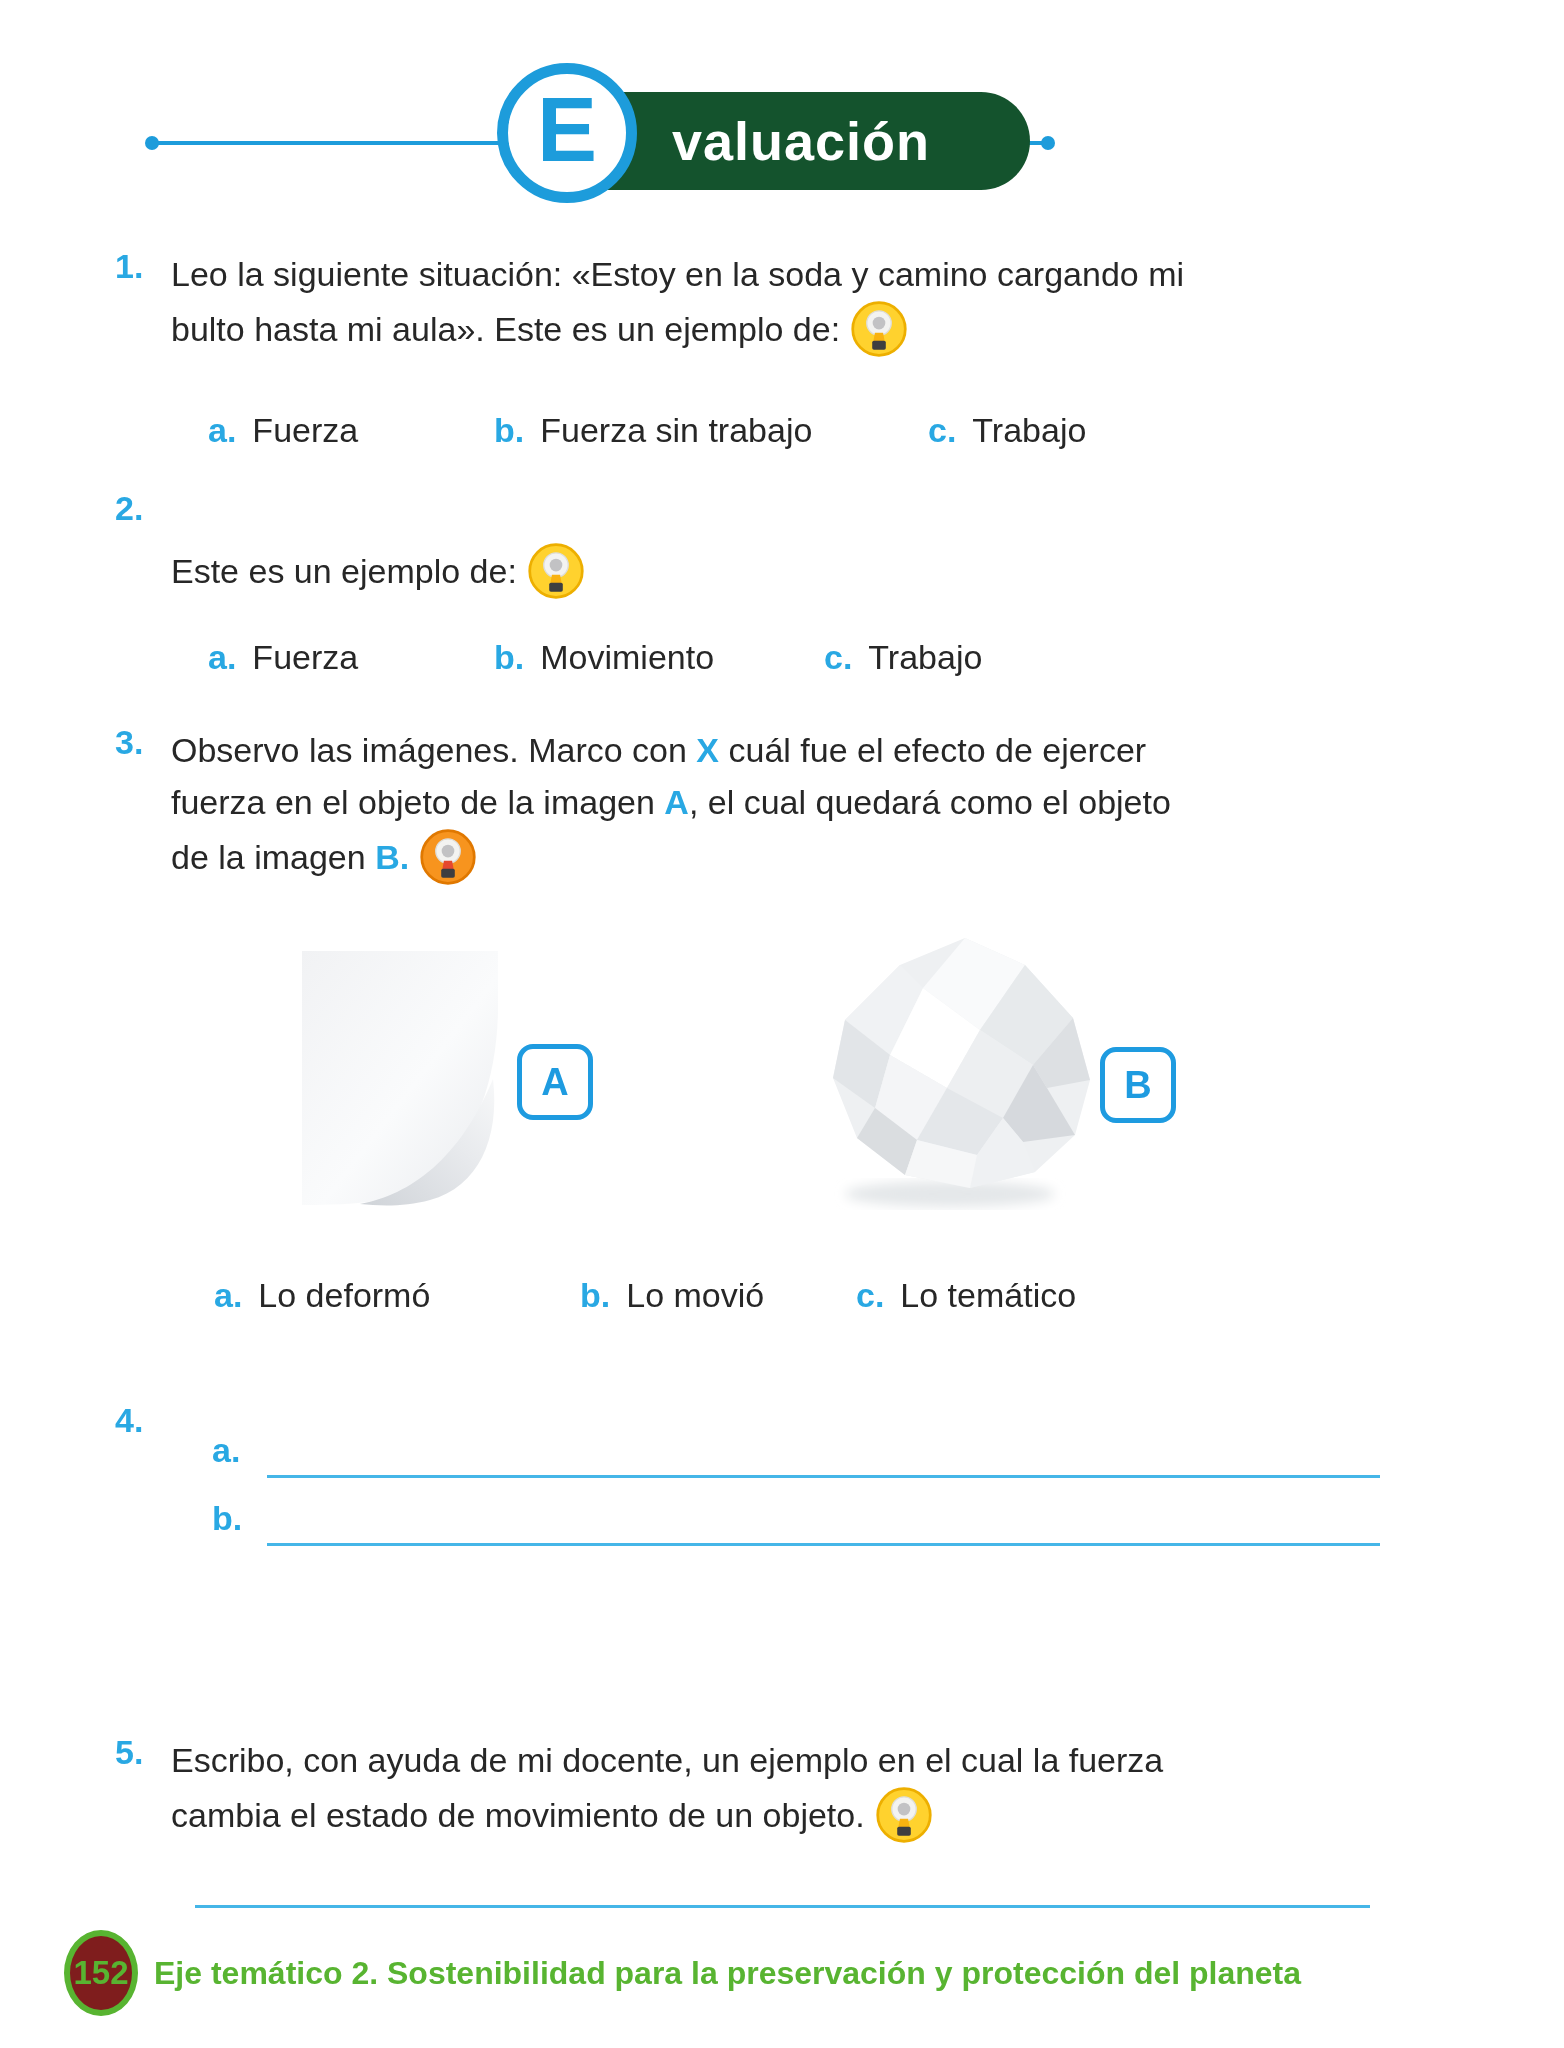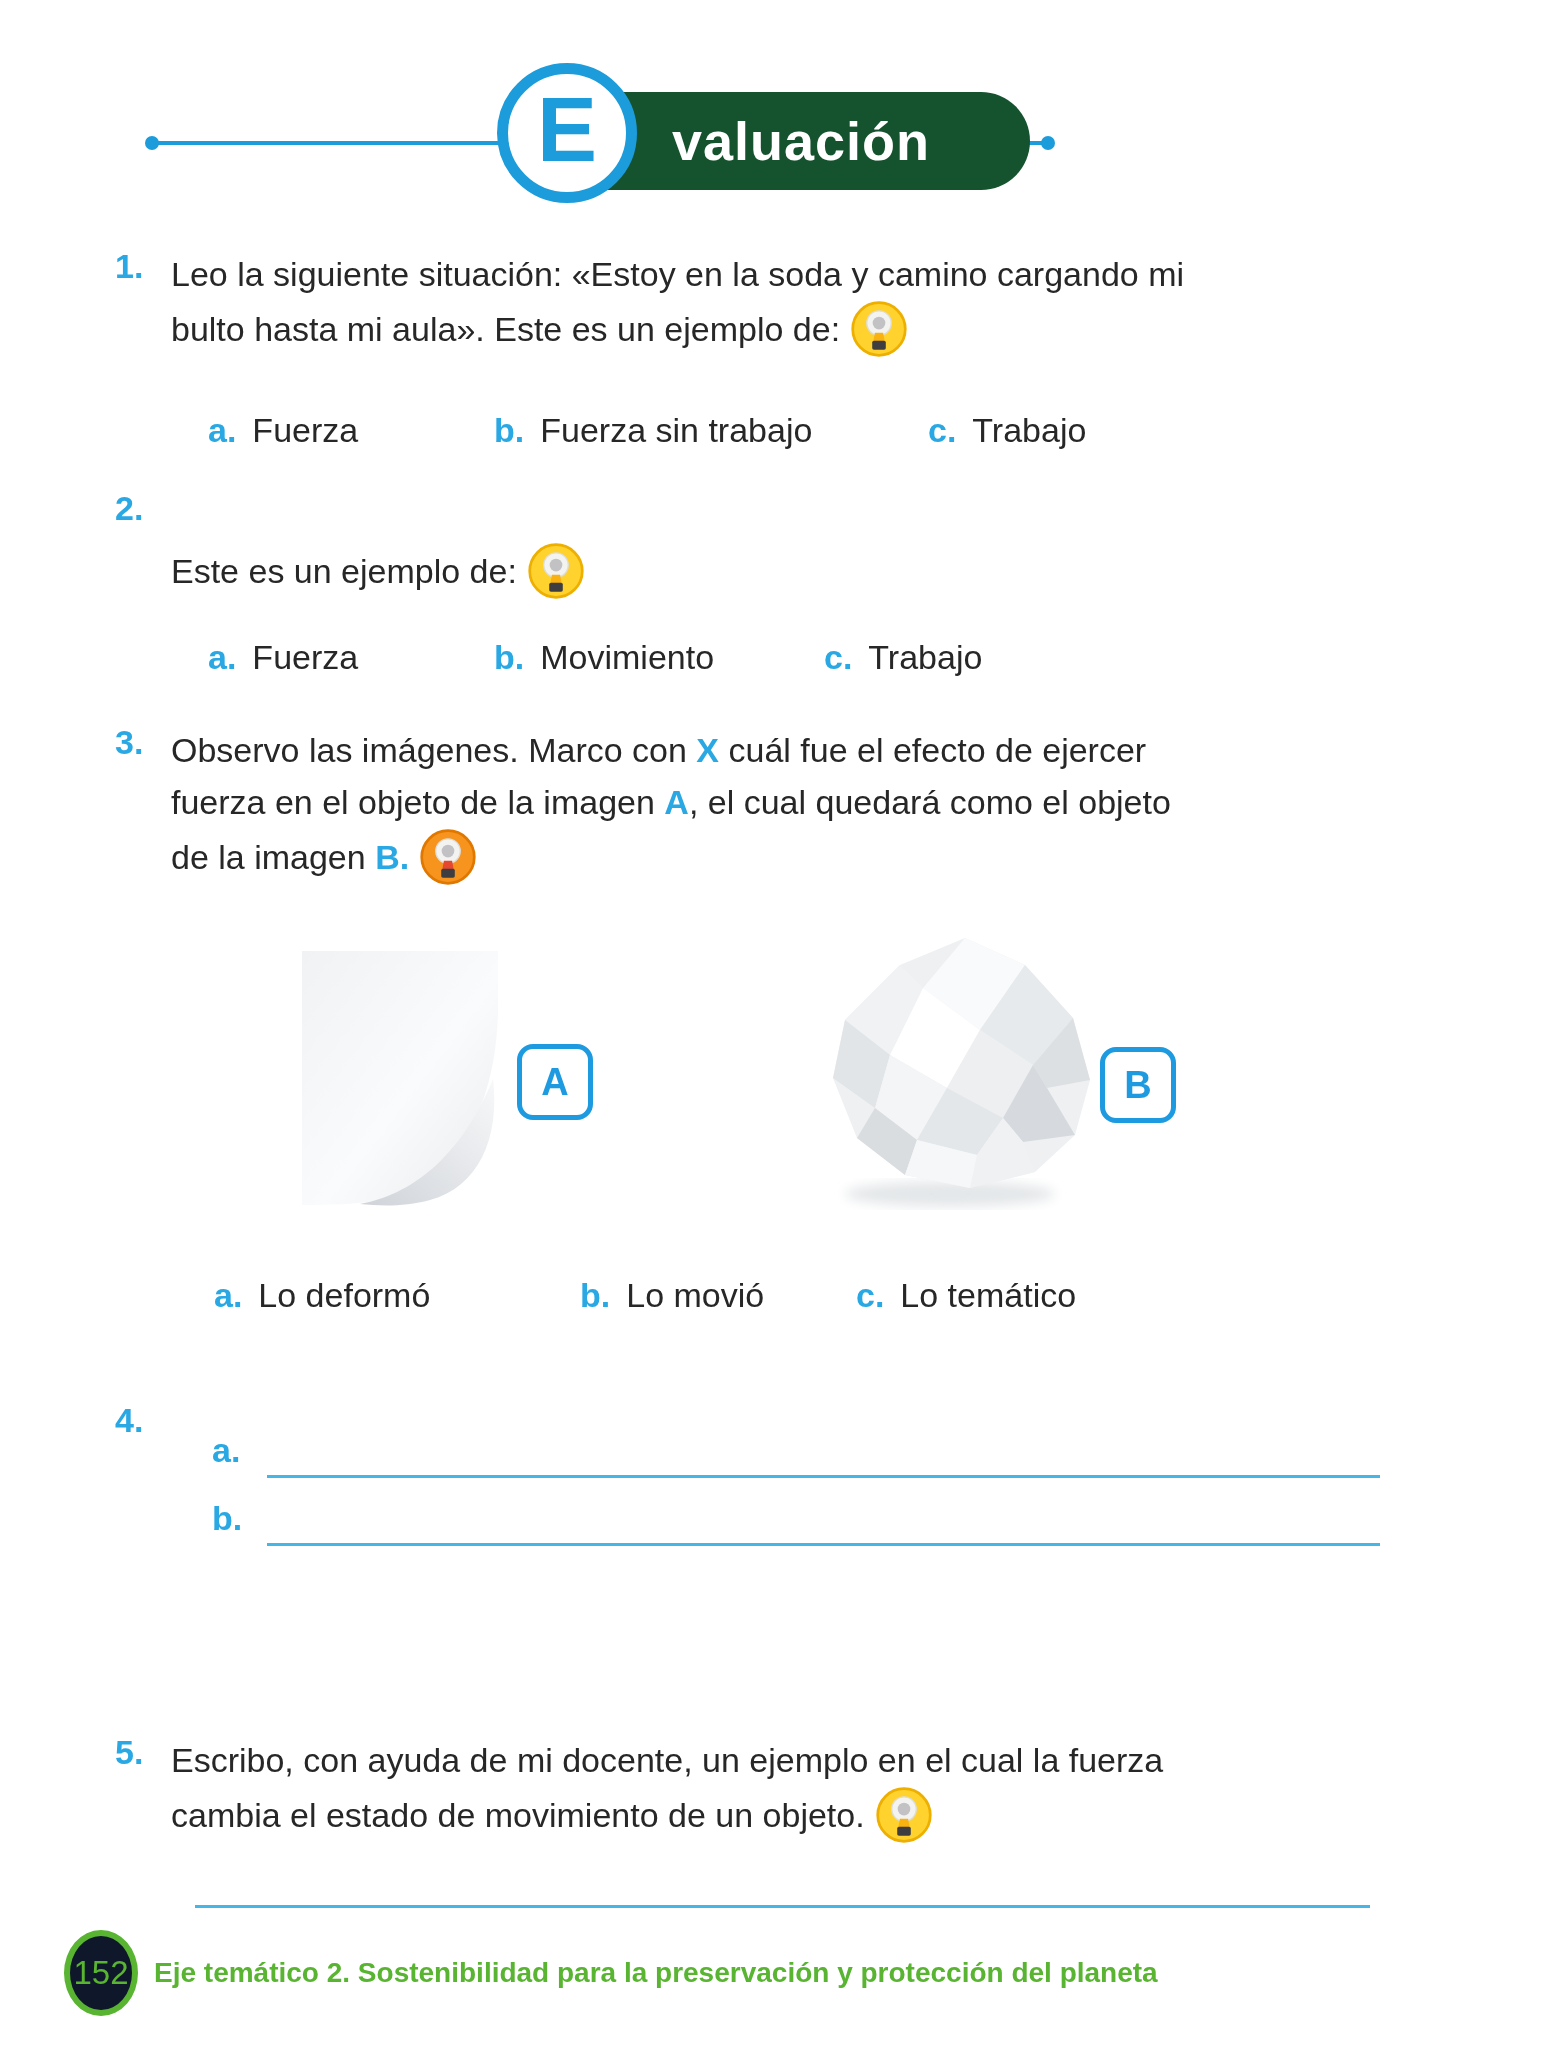--- a/index.html
+++ b/index.html
@@ -60,23 +60,23 @@
   .blank-row { display:flex; align-items:flex-end; height:68px; padding-left:49px; }
   .blank-row .opt-letter { width:55px; margin:0; padding-bottom:2px; font-size:34px; }
   .blank-line { width:1113px; border-bottom:3px solid #45b6e8; height:100%; }
   .blank-full { margin-top:30px; margin-left:32px; width:1175px; border-bottom:3px solid #45b6e8; height:31px; }
 
   
   .footer { position:absolute; left:64px; top:1930px; display:flex; align-items:center; gap:16px; }
   .page-circle {
     width:62px; height:74px; border:6px solid #58b431; border-radius:50%;
     display:flex; align-items:center; justify-content:center;
-    font-size:33px; font-weight:normal; color:#58b431; background:#0f172a;text-align:center;
-  }
-  .footer-text { font-size:28px; font-weight:bold; color:#58b431; }
+    font-size:33px; font-weight:bold; color:#58b431; background:#7f1d1d;text-align:center;
+  }
+  .footer-text { font-size:32px; font-weight:bold; color:#58b431; }
 </style>
 </head>
 <body>
 
 <div class="page">
 
   <div class="header-line"></div>
   <div class="header-dot left"></div>
   <div class="header-dot right"></div>
   <div class="banner">

